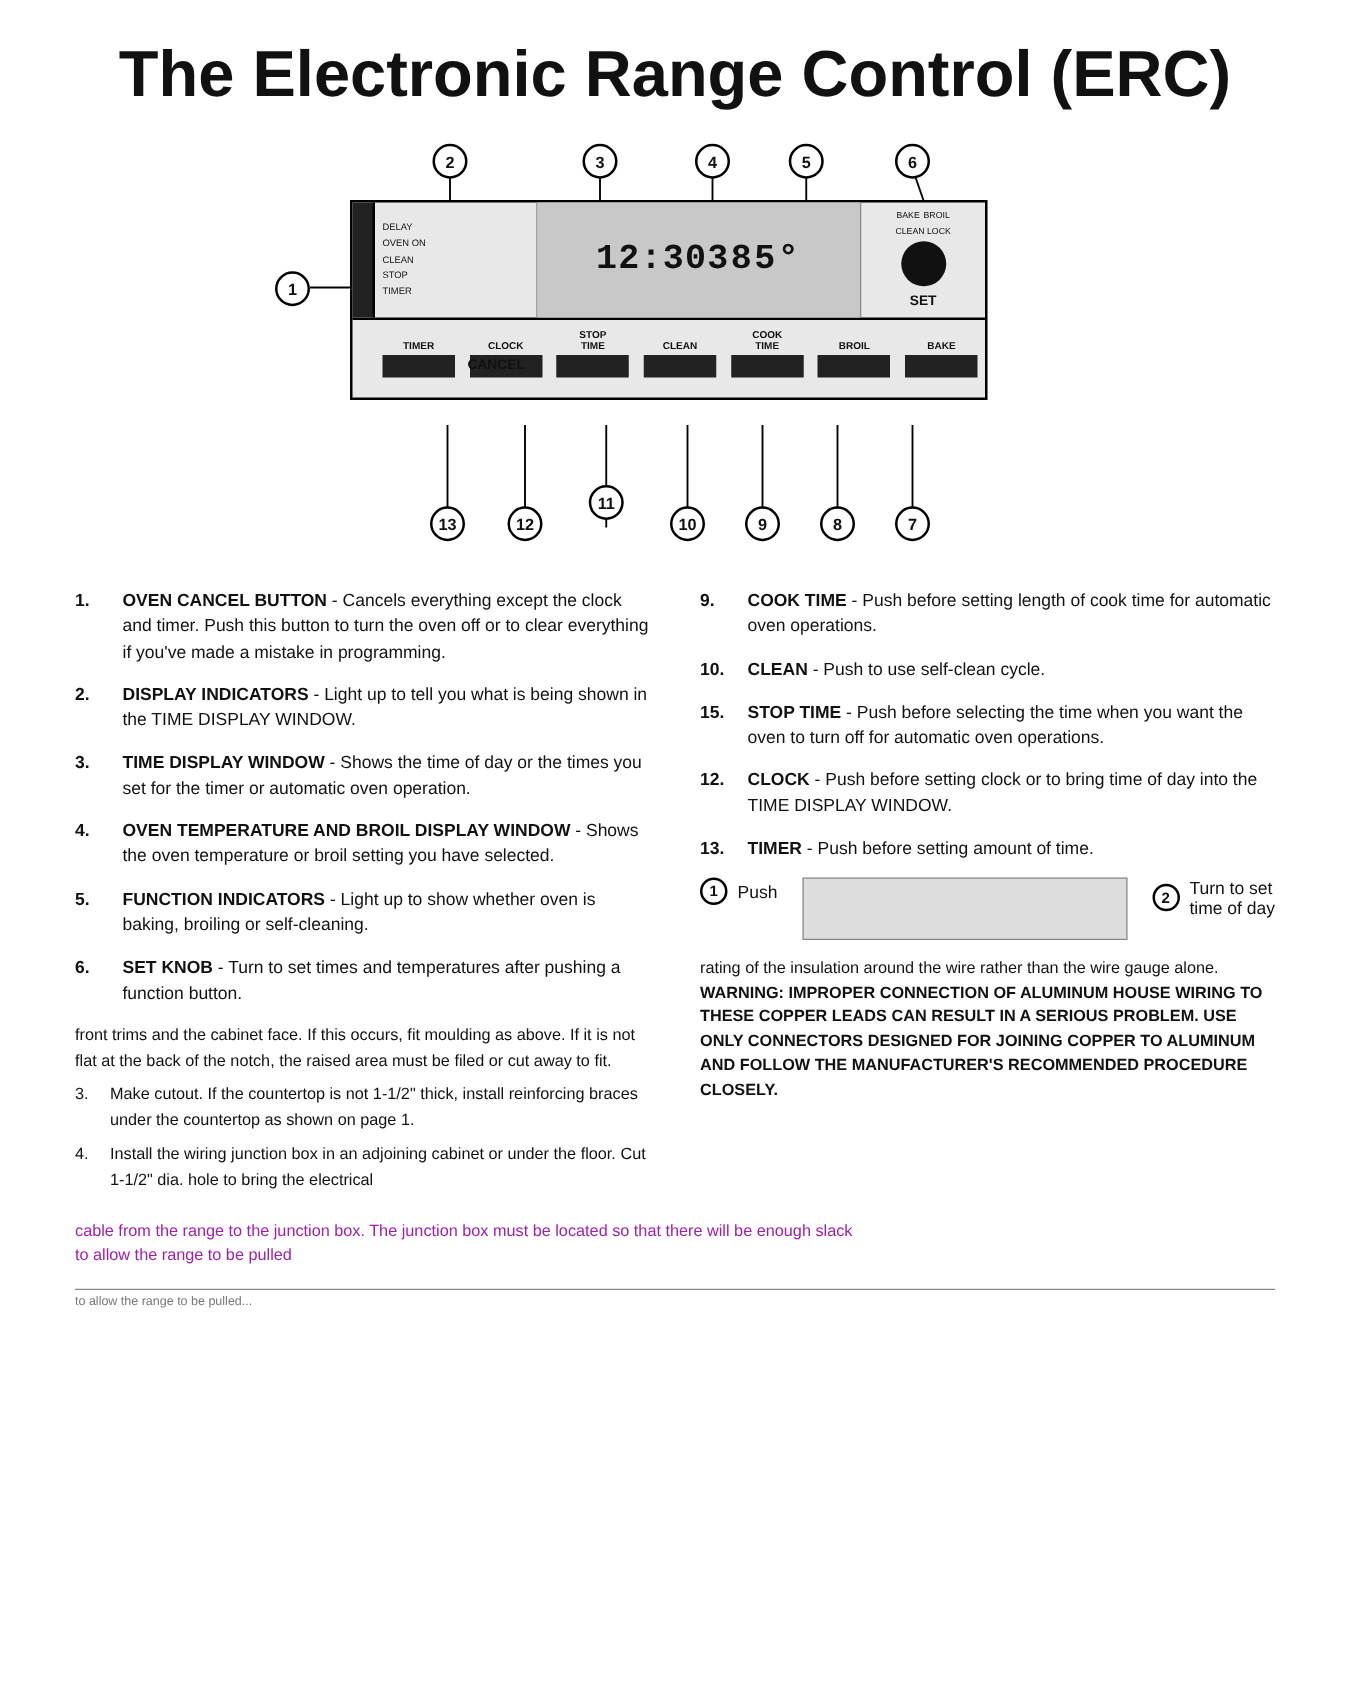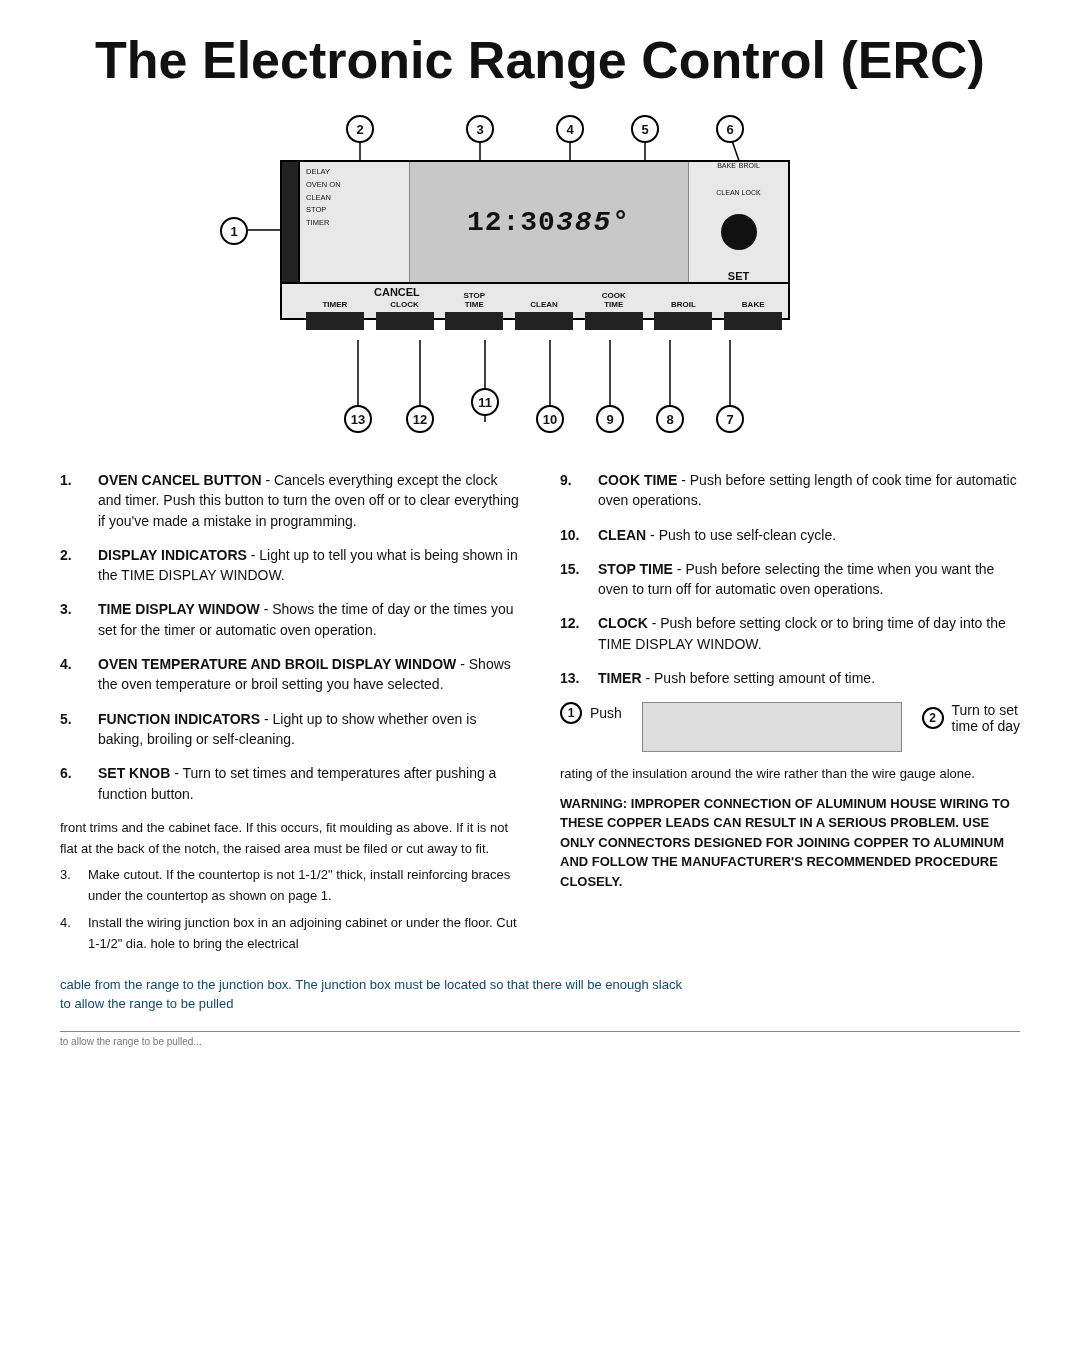--- a/index.html
+++ b/index.html
@@ -59,22 +59,22 @@
       display: flex;
       flex: 1;
       border-bottom: 2px solid #000;
     }
     .panel-left-strip {
       width: 18px;
       background: #222;
       border-right: 2px solid #000;
     }
     .panel-indicators {
-      width: 110px;
-      padding: 4px 6px;
+      width: 130px;
+      padding: 14px 6px;
       font-size: 8px;
       font-family: Arial, sans-serif;
       line-height: 1.6;
       border-right: 1px solid #888;
     }
     .panel-display-area {
       flex: 1;
       display: flex;
       align-items: center;
       justify-content: center;
@@ -87,32 +87,31 @@
     }
     .display-main {
       font-size: 28px;
       font-weight: bold;
       letter-spacing: 1px;
     }
     .display-temp {
       font-size: 28px;
       font-weight: bold;
       vertical-align: super;
-      font-style: italic;
     }
     .panel-right-area {
       width: 100px;
       display: flex;
       flex-direction: column;
       align-items: center;
       justify-content: center;
       border-left: 1px solid #888;
       font-size: 9px;
       font-family: Arial, sans-serif;
-      gap: 18px;
+      gap: 4px;
     }
     .broil-bake-indicators {
       display: flex;
       gap: 3px;
       font-size: 7px;
     }
     .set-knob {
       width: 36px;
       height: 36px;
       border-radius: 50%;
@@ -222,21 +221,20 @@
       align-items: center;
       justify-content: center;
       font-size: 12px;
       font-weight: bold;
       flex-shrink: 0;
     }
     .warning-block {
       font-family: Arial, sans-serif;
       font-size: 13px;
       line-height: 1.5;
-      margin-top: 10px;
     }
     .warning-block strong {
       font-weight: bold;
     }
     .bottom-text {
       font-family: Arial, sans-serif;
       font-size: 13px;
       line-height: 1.5;
       margin-top: 8px;
     }
@@ -254,21 +252,21 @@
       min-width: 20px;
     }
     hr.bottom-line {
       border: none;
       border-top: 1px solid #888;
       margin-top: 20px;
     }
     .footer-text {
       font-family: Arial, sans-serif;
       font-size: 11px;
-      color: #0c4a6e;
+      color: #a21caf;
       margin-top: 4px;
     }
     
     .diagram-svg {
       position: absolute;
       top: 0; left: 0;
       width: 100%; height: 100%;
       pointer-events: none;
     }
   </style>

